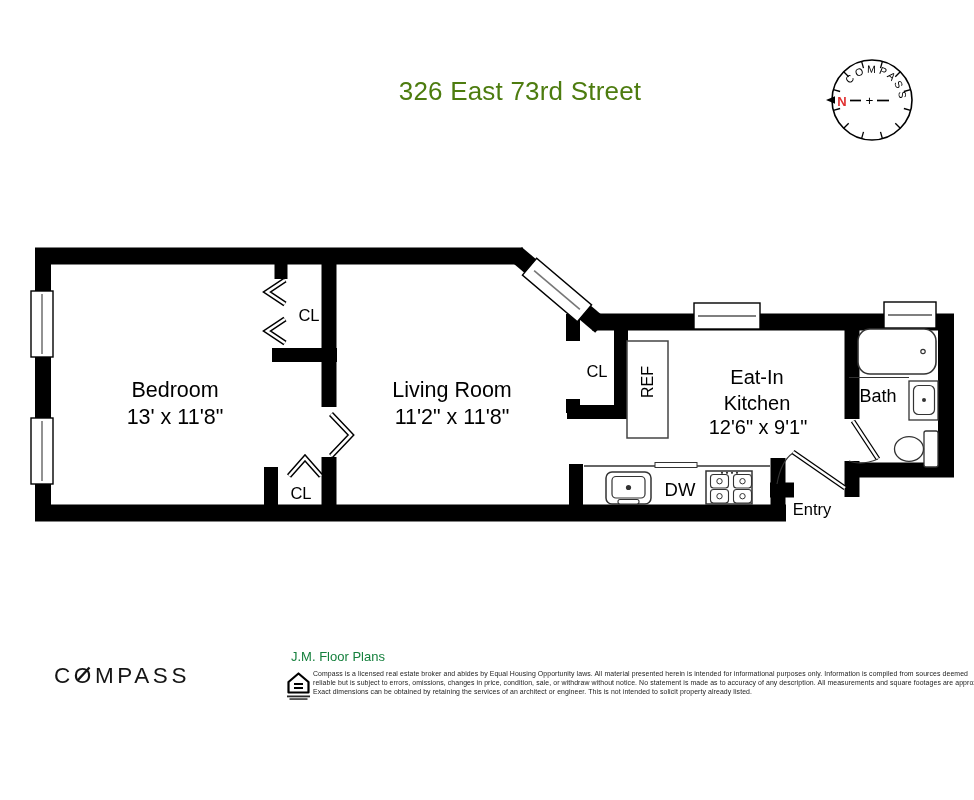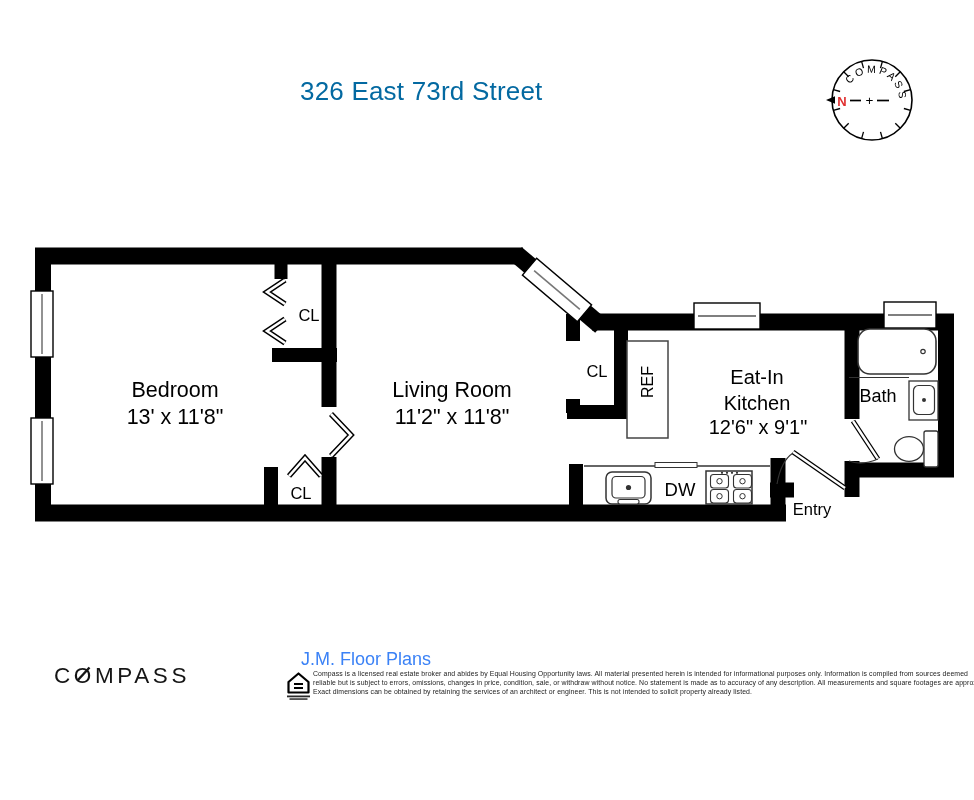--- a/index.html
+++ b/index.html
@@ -1,21 +1,21 @@
 <!DOCTYPE html>
 <html><head>
 <meta charset="utf-8">
 <style>
   html,body{margin:0;padding:0;background:#ffffff;}
   body{width:974px;height:800px;position:relative;font-family:"Liberation Sans",sans-serif;-webkit-font-smoothing:antialiased;}
   .page{position:absolute;inset:0;width:974px;height:800px;background:#fff;overflow:hidden;}
-  .title-block{position:absolute;left:300px;top:74px;width:440px;color:#0369a1;}
+  .title-block{position:absolute;left:300px;top:74px;width:440px;text-align:center;color:#4d7c0f;}
   .title-line{font-size:26px;line-height:34px;font-weight:500;letter-spacing:0.2px;}
   .plan-svg{position:absolute;left:0;top:0;}
-  .footer-credit{position:absolute;left:301px;top:649px;font-size:18px;color:#3b82f6;}
+  .footer-credit{position:absolute;left:291px;top:649px;font-size:13px;color:#15803d;}
   .disclaimer{position:absolute;left:313px;top:668.5px;width:640px;color:#1b1b1b;}
   .disclaimer div{font-size:6.9px;line-height:9.3px;white-space:nowrap;letter-spacing:0.1px;}
   svg text{font-family:"Liberation Sans",sans-serif;}
 </style>
 </head>
 <body>
 
 <div class="page">
 
   <div class="title-block">

